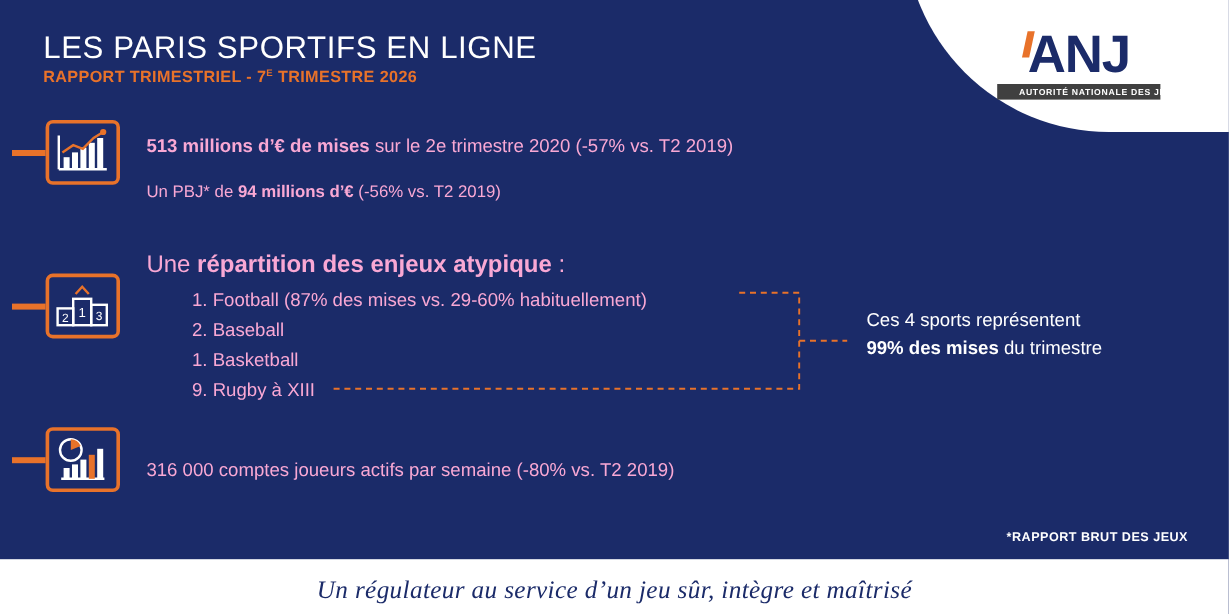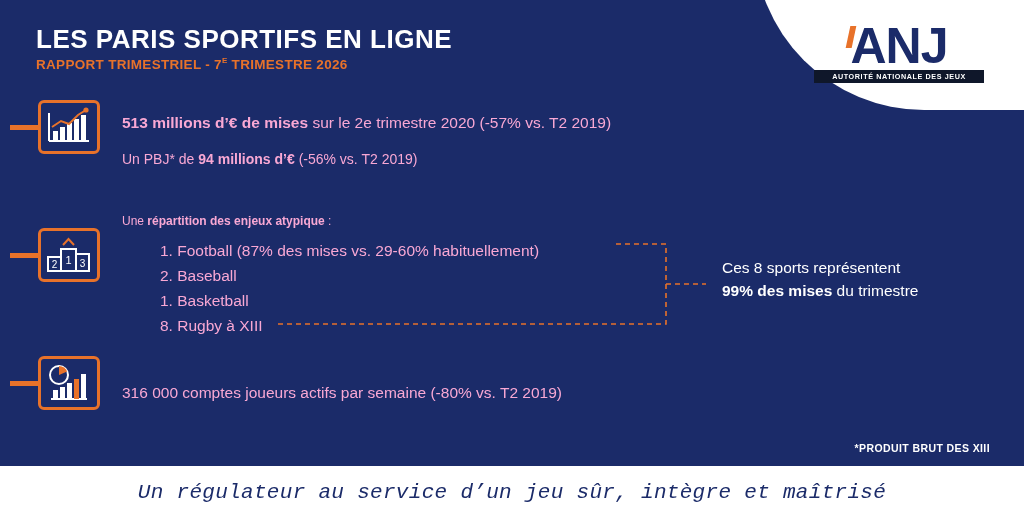--- a/index.html
+++ b/index.html
@@ -37,40 +37,40 @@
     top: 24px;
     right: 30px;
     width: 190px;
     height: 70px;
     z-index: 3;
     text-align: center;
   }
   .logo-anj {
     font-family: "Liberation Sans", sans-serif;
     font-weight: bold;
-    font-size: 50px;
+    font-size: 44px;
     letter-spacing: -1px;
     color: #1b2b69;
     line-height: 44px;
     position: relative;
     display: inline-block;
   }
   .logo-accent {
     position: absolute;
     left: -2px;
     top: 2px;
     width: 6px;
     height: 22px;
     background: #e8722a;
     transform: skewX(-12deg);
   }
   .logo-bar {
-    width: 170px;
+    width: 136px;
     height: 13px;
-    background: #0f172a;
+    background: #404040;
     margin: 2px auto 0;
     position: relative;
   }
   .logo-sub {
     position: absolute;
     top: 0;
     left: 0;
     width: 170px;
     line-height: 13px;
     font-size: 7.2px;
@@ -79,21 +79,21 @@
     color: #ffffff;
     text-align: center;
   }
 
   .title {
     position: absolute;
     left: 36px;
     top: 24px;
     color: #ffffff;
     font-size: 26px;
-    font-weight: bold;
+    font-weight: normal;
     letter-spacing: 0.5px;
     z-index: 3;
   }
   .subtitle {
     position: absolute;
     left: 36px;
     top: 56px;
     color: #e8722a;
     font-size: 13.5px;
     font-weight: bold;
@@ -135,21 +135,21 @@
     font-size: 15.5px;
     line-height: 22px;
   }
   .line2 {
     font-size: 14px;
     line-height: 22px;
   }
   .b { font-weight: bold; }
 
   .section2-title {
-    font-size: 12px;
+    font-size: 20px;
     line-height: 22px;
   }
   .sport-list {
     margin: 6px 0 0 0;
     padding: 0;
     list-style: none;
     font-size: 15.5px;
     line-height: 25px;
   }
   .sport-list li { padding-left: 38px; }
@@ -182,21 +182,21 @@
     height: 46px;
     background: #ffffff;
   }
   .tagline {
     position: absolute;
     left: 0;
     bottom: 8px;
     width: 1024px;
     text-align: center;
     color: #1b2b69;
-    font-family: Liberation Mono, monospace;
+    font-family: Liberation Serif, serif;
     font-style: italic;
     font-size: 21px;
     letter-spacing: 0.3px;
   }
 </style>
 </head>
 <body>
 
 <div id="infographic">
 
@@ -248,33 +248,33 @@
         <polyline points="22,14 27.5,8 33,14" stroke="#e8722a" stroke-width="2" fill="none"></polyline>
       </svg>
     </div>
   </div>
   <div class="block-text" style="left: 122px; top: 210px; width: 560px;">
     <div class="section2-title"><span>Une </span><span class="b">répartition des enjeux atypique</span><span> :</span></div>
     <ul class="sport-list">
       <li>1. Football (87% des mises vs. 29-60% habituellement)</li>
       <li>2. Baseball</li>
       <li>1. Basketball</li>
-      <li>8. Rugby à XIII</li>
+      <li>9. Rugby à XIII</li>
     </ul>
   </div>
 
   <div class="bracket" style="left: 276px; top: 232px;">
     <svg width="440" height="110" viewBox="0 0 440 110">
       <polyline points="340,12 390,12 390,92 0,92" stroke="#e8722a" stroke-width="1.6" fill="none" stroke-dasharray="5,4"></polyline>
       <polyline points="390,52 430,52" stroke="#e8722a" stroke-width="1.6" fill="none" stroke-dasharray="5,4"></polyline>
     </svg>
   </div>
 
   <div class="right-note" style="left: 722px; top: 256px; width: 270px;">
-    <div>Ces 8 sports représentent</div>
+    <div>Ces 4 sports représentent</div>
     <div><span class="b">99% des mises</span><span> du trimestre</span></div>
   </div>
 
   <div class="icon-row" style="top: 356px;">
     <div class="icon-stem"></div>
     <div class="icon-box">
       <svg width="56" height="48" viewBox="0 0 56 48">
         <circle cx="18" cy="16" r="9" fill="none" stroke="#ffffff" stroke-width="2"></circle>
         <path d="M18 16 L18 7 A9 9 0 0 1 26.2 12.6 Z" fill="#e8722a"></path>
         <polyline points="10,40 46,40" stroke="#ffffff" stroke-width="2" fill="none"></polyline>
@@ -283,17 +283,17 @@
         <rect x="26" y="24" width="5" height="16" fill="#ffffff"></rect>
         <rect x="33" y="20" width="5" height="20" fill="#e8722a"></rect>
         <rect x="40" y="15" width="5" height="25" fill="#ffffff"></rect>
       </svg>
     </div>
   </div>
   <div class="block-text" style="left: 122px; top: 382px; width: 640px;">
     <div class="line1">316 000 comptes joueurs actifs par semaine (-80% vs. T2 2019)</div>
   </div>
 
-  <div class="footnote">*PRODUIT BRUT DES XIII</div>
+  <div class="footnote">*RAPPORT BRUT DES JEUX</div>
 
   <div class="bottom-bar"></div>
   <div class="tagline">Un régulateur au service d’un jeu sûr, intègre et maîtrisé</div>
 </div>
 
 </body></html>

